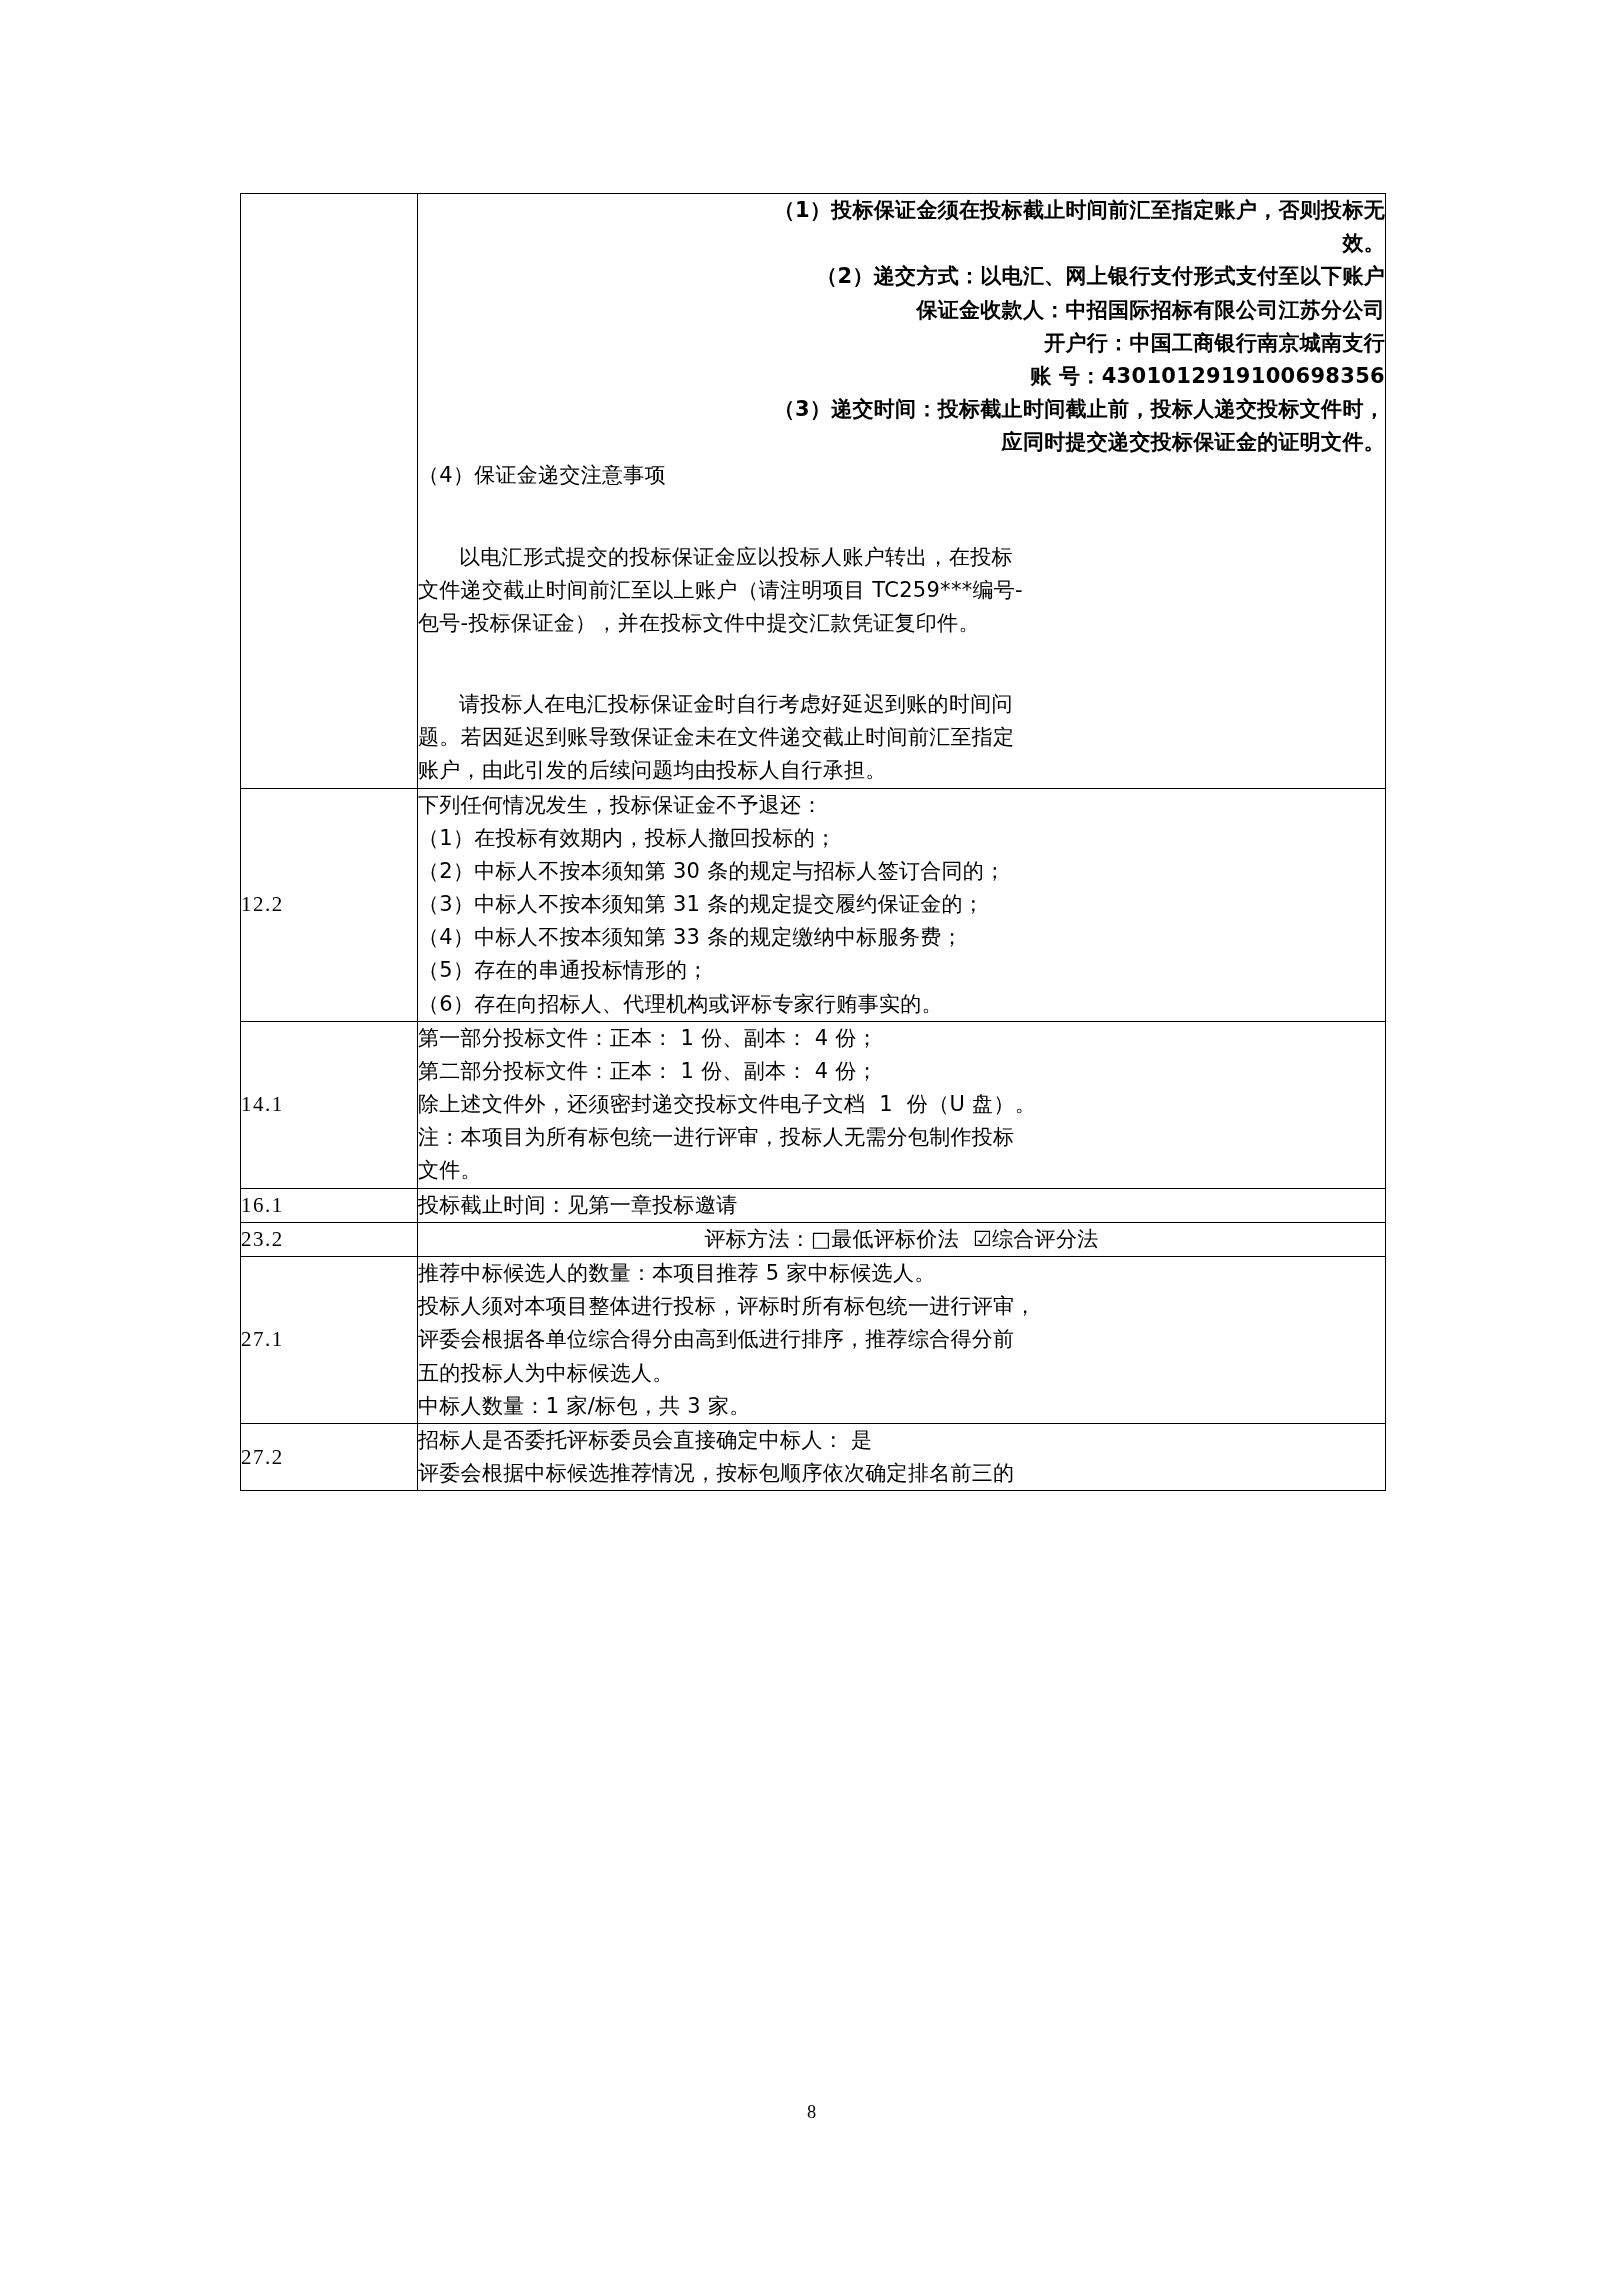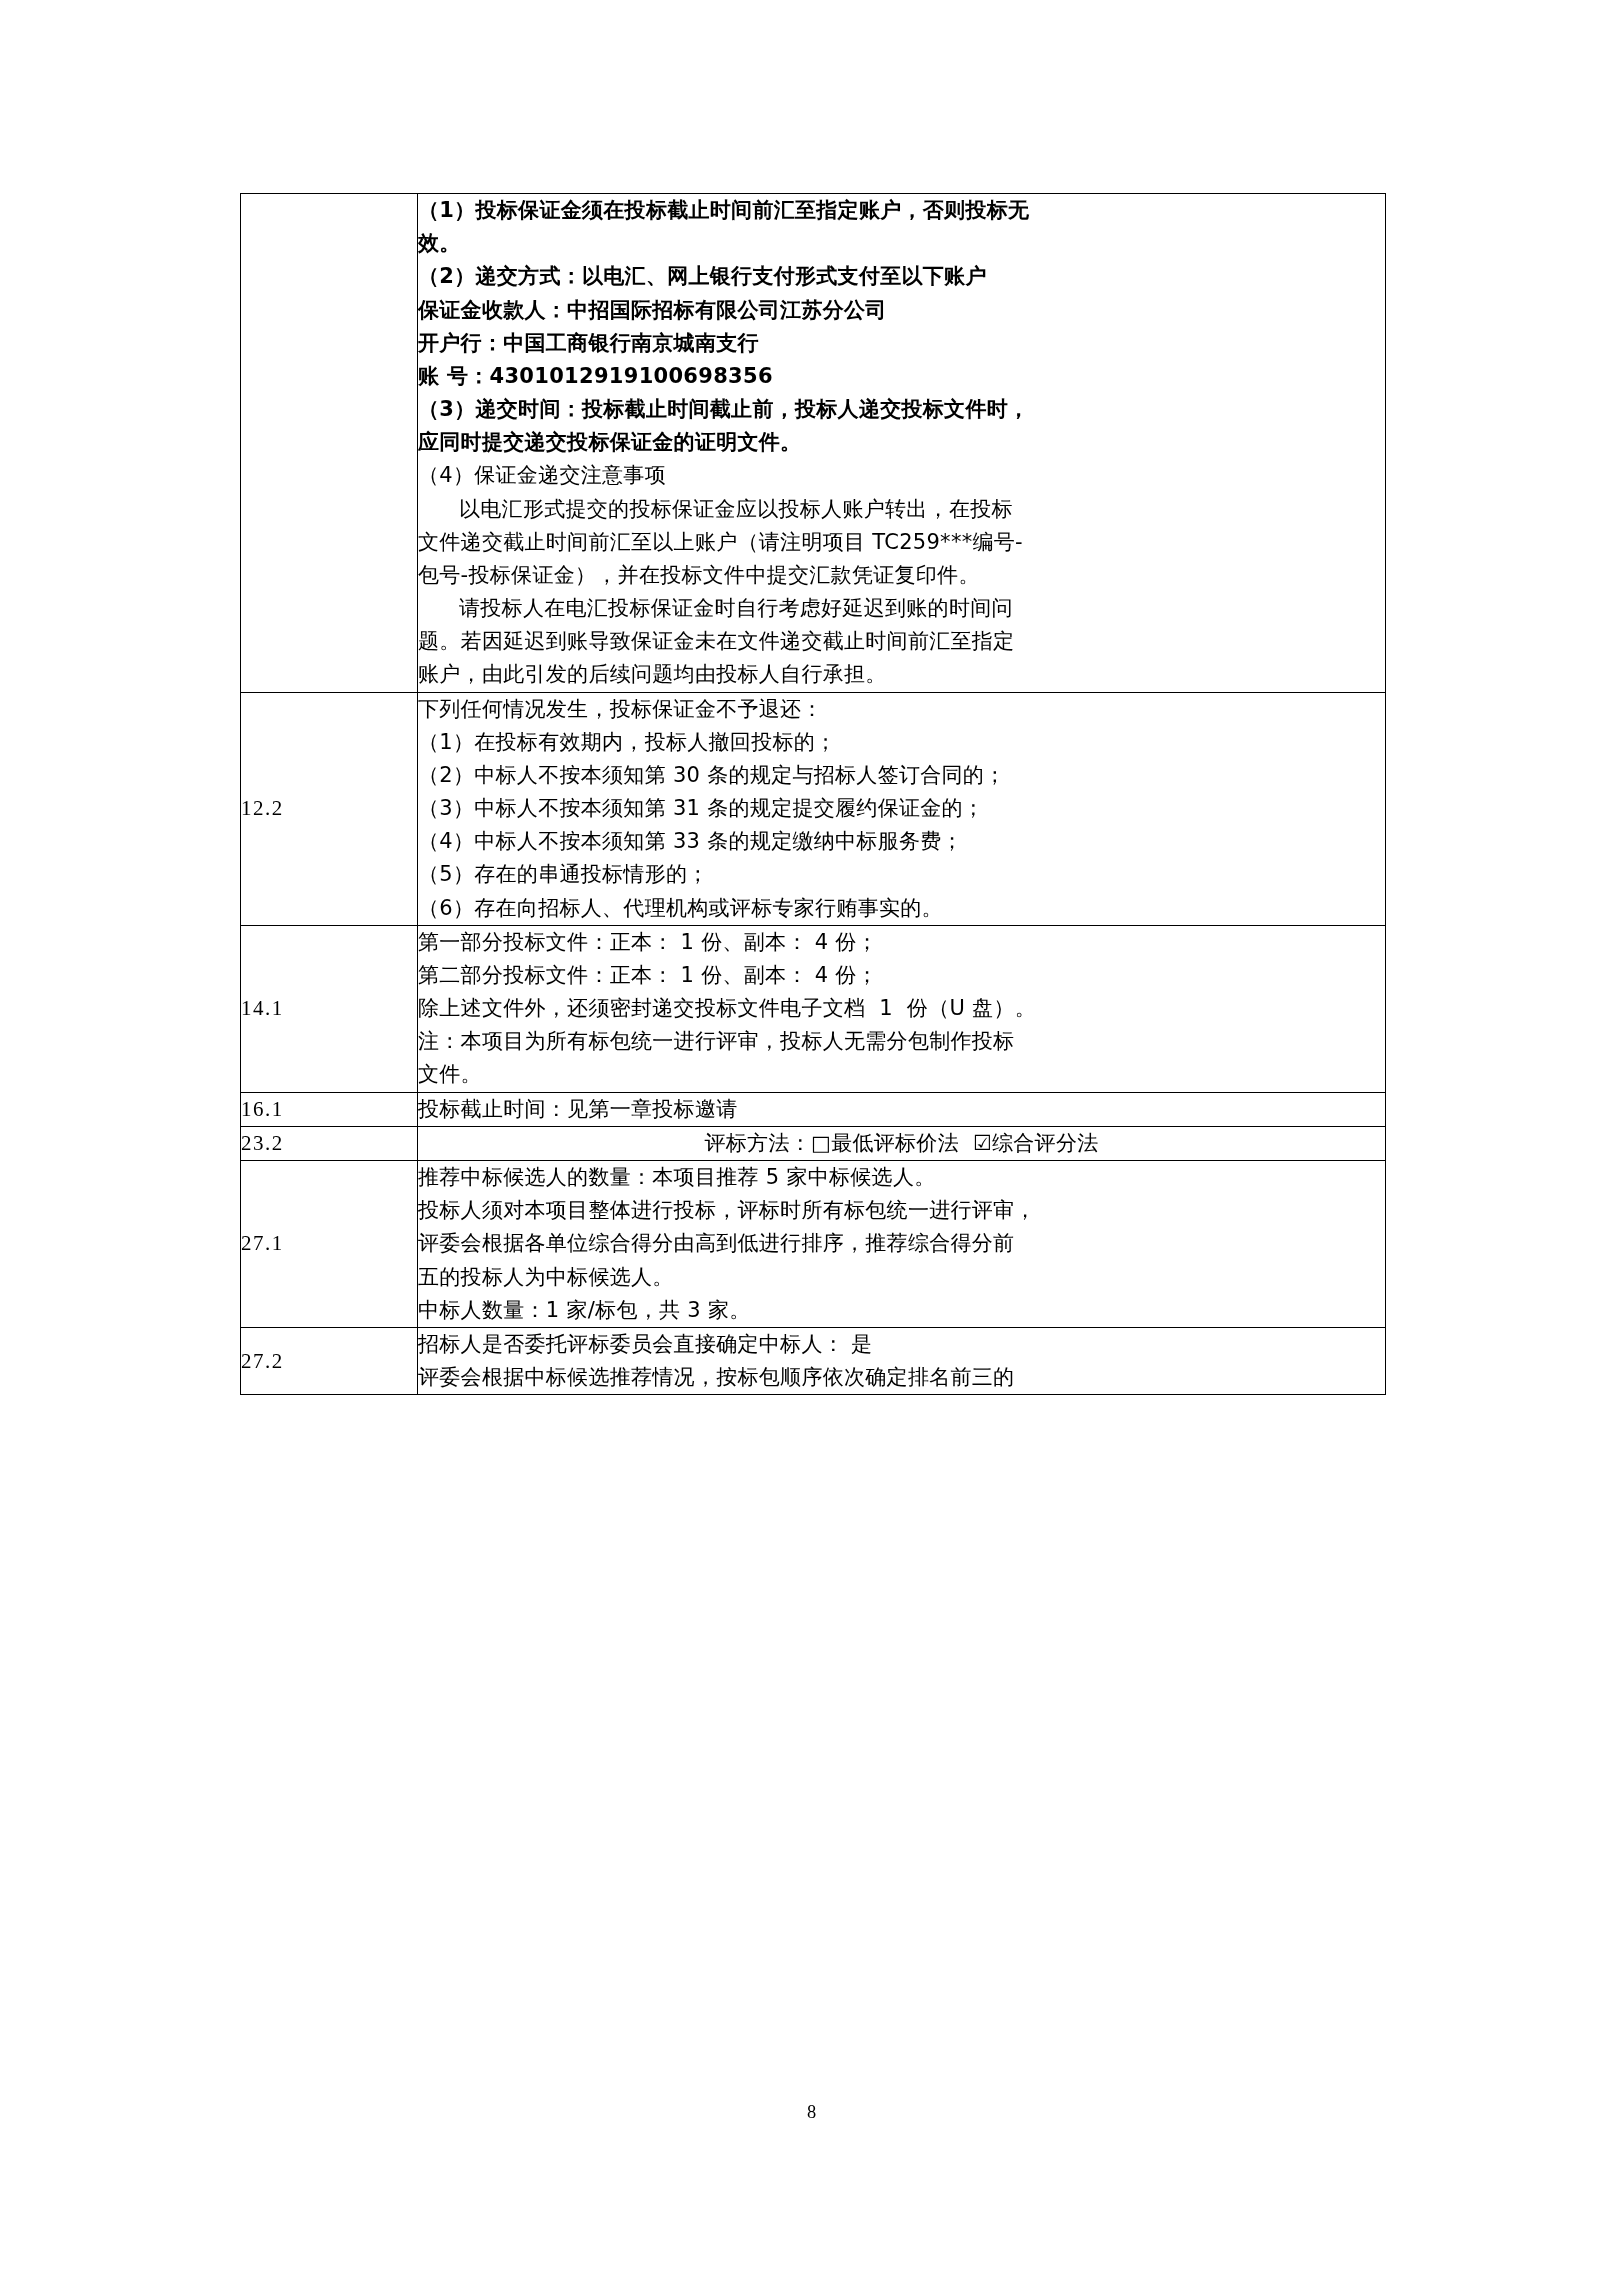--- a/index.html
+++ b/index.html
@@ -53,23 +53,25 @@
   }
   .ln {
     font-family: "DejaVu Sans", sans-serif;
     font-size: 21px;
     line-height: 1.58;
     white-space: pre-wrap;
     letter-spacing: 0.3px;
   }
   .bold {
     font-weight: bold;
+    text-align: right;
   }
   .ind2 {
     text-indent: 41px;
+    margin-top: 48px;
   }
   .pageno {
     position: absolute;
     top: 2102px;
     left: 0;
     width: 1623px;
     text-align: center;
     font-family: "Liberation Serif", serif;
     font-size: 18.4px;
   }

